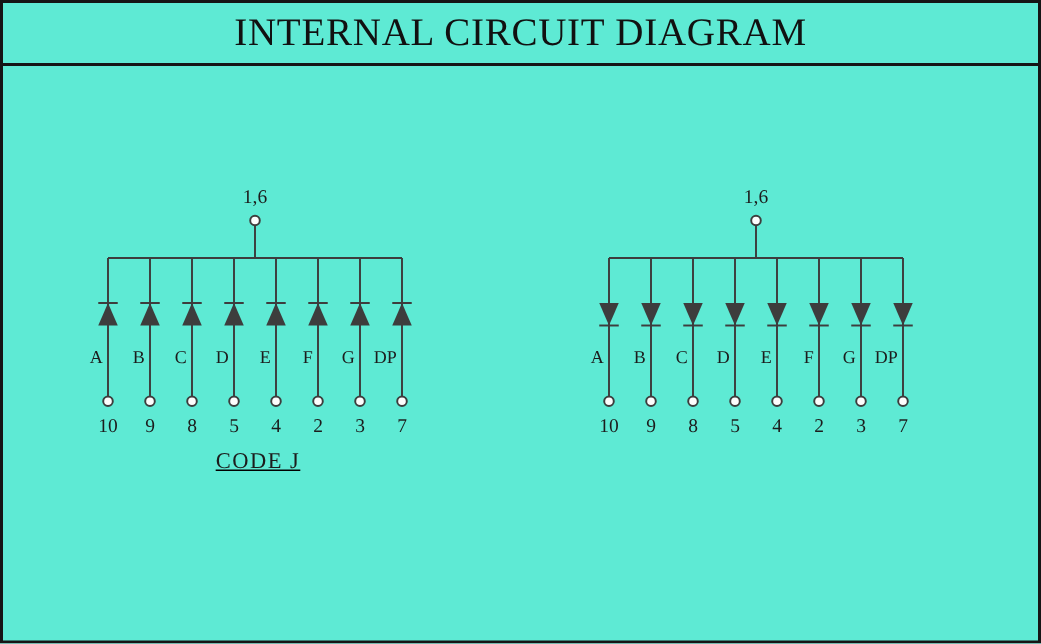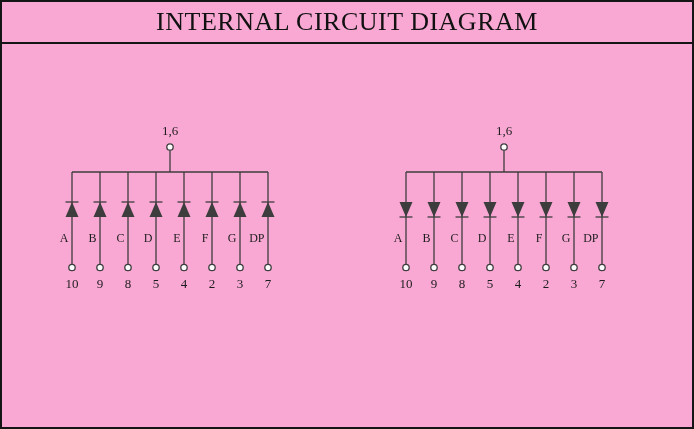--- a/index.html
+++ b/index.html
@@ -7,21 +7,21 @@
     width: 694px;
     height: 429px;
     background: #ffffff;
     font-family: "Liberation Serif", "DejaVu Serif", serif;
   }
   .frame {
     box-sizing: border-box;
     width: 694px;
     height: 429px;
     border: 2px solid #151515;
-    background: #f9a8d4;
+    background: #5eead4;
   }
   .title-bar {
     height: 40px;
     border-bottom: 2px solid #151515;
     display: flex;
     align-items: center;
     justify-content: center;
   }
   .page-title {
     margin: 0;
@@ -110,20 +110,21 @@
           <text x="184.5" y="120" text-anchor="end" font-size="12">G</text>
           <circle cx="188" cy="145.5" r="3.2" fill="#fdfdfd" stroke="#3d3d3d" stroke-width="1.3"></circle>
           <text x="188" y="166" text-anchor="middle" font-size="13">3</text>
           <line x1="216" y1="50" x2="216" y2="142.3" stroke="#3d3d3d" stroke-width="1.3"></line>
           <polygon points="216,80 209.5,95 222.5,95" fill="#3d3d3d"></polygon>
           <line x1="209.5" y1="80" x2="222.5" y2="80" stroke="#3d3d3d" stroke-width="1.3"></line>
           <text x="212.5" y="120" text-anchor="end" font-size="12">DP</text>
           <circle cx="216" cy="145.5" r="3.2" fill="#fdfdfd" stroke="#3d3d3d" stroke-width="1.3"></circle>
           <text x="216" y="166" text-anchor="middle" font-size="13">7</text>
         </svg>
+      <div class="circuit-caption">CODE J</div>
     </div>
 
     <div class="circuit">
       <svg viewBox="0 0 240 172">
           <text x="118" y="13" text-anchor="middle" font-size="13">1,6</text>
           <circle cx="118" cy="25" r="3.2" fill="#fdfdfd" stroke="#3d3d3d" stroke-width="1.3"></circle>
           <line x1="118" y1="28.2" x2="118" y2="50" stroke="#3d3d3d" stroke-width="1.3"></line>
           <line x1="20" y1="50" x2="216" y2="50" stroke="#3d3d3d" stroke-width="1.3"></line>
           <line x1="20" y1="50" x2="20" y2="142.3" stroke="#3d3d3d" stroke-width="1.3"></line>
           <polygon points="20,95 13.5,80 26.5,80" fill="#3d3d3d"></polygon>

